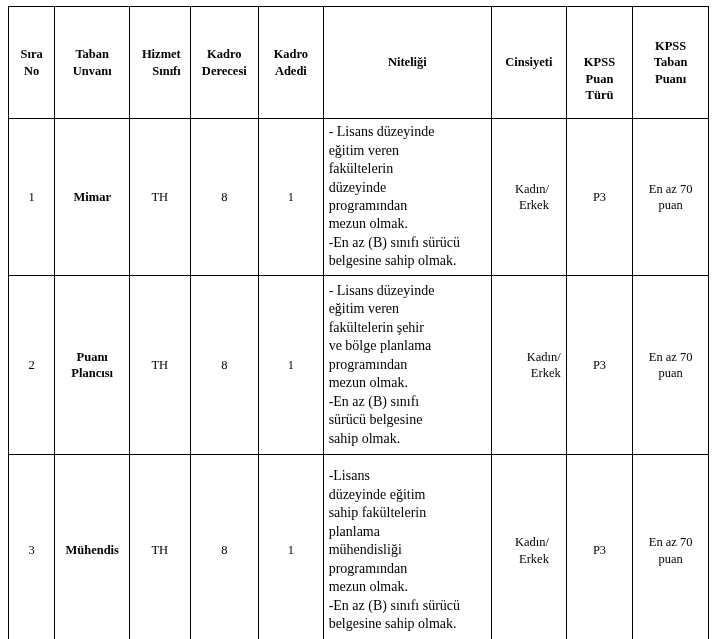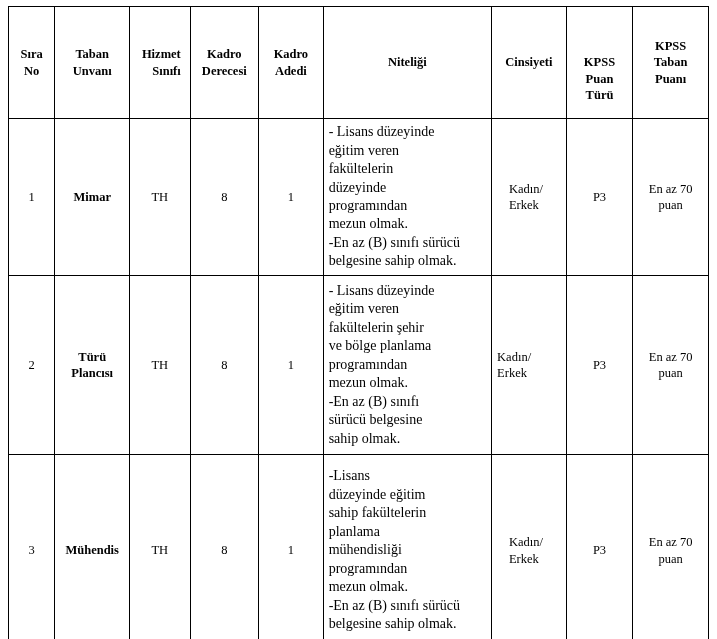--- a/index.html
+++ b/index.html
@@ -60,21 +60,21 @@
     padding: 8px 6px 8px 7px;
   }
   td.nitelik .ln {
     display: block;
   }
   .row1 td { height: 150px; }
   .row2 td { height: 172px; }
   .row3 td { height: 185px; }
   .cins-wrap {
     display: inline-block;
-    text-align: left;
+    text-align: right;
   }
   .cins-narrow { max-width: 40px; }
   .kpss-tab-wrap {
     display: inline-block;
     max-width: 52px;
     text-align: center;
   }
   .unvan-wrap {
     display: inline-block;
     text-align: center;
@@ -164,21 +164,21 @@
           <span class="cins-wrap cins-narrow">Kadın/ Erkek</span>
         </td>
         <td class="center">P3</td>
         <td class="center">
           <span class="kpss-tab-wrap">En az 70 puan</span>
         </td>
       </tr>
       <tr class="row2">
         <td class="center">2</td>
         <td class="center">
-          <span class="unvan-wrap">Türü Plancısı</span>
+          <span class="unvan-wrap">Puanı Plancısı</span>
         </td>
         <td class="center">TH</td>
         <td class="center">8</td>
         <td class="center">1</td>
         <td class="nitelik">
           <span class="ln">- Lisans düzeyinde</span>
           <span class="ln">eğitim veren</span>
           <span class="ln">fakültelerin şehir</span>
           <span class="ln">ve bölge planlama</span>
           <span class="ln">programından</span>

